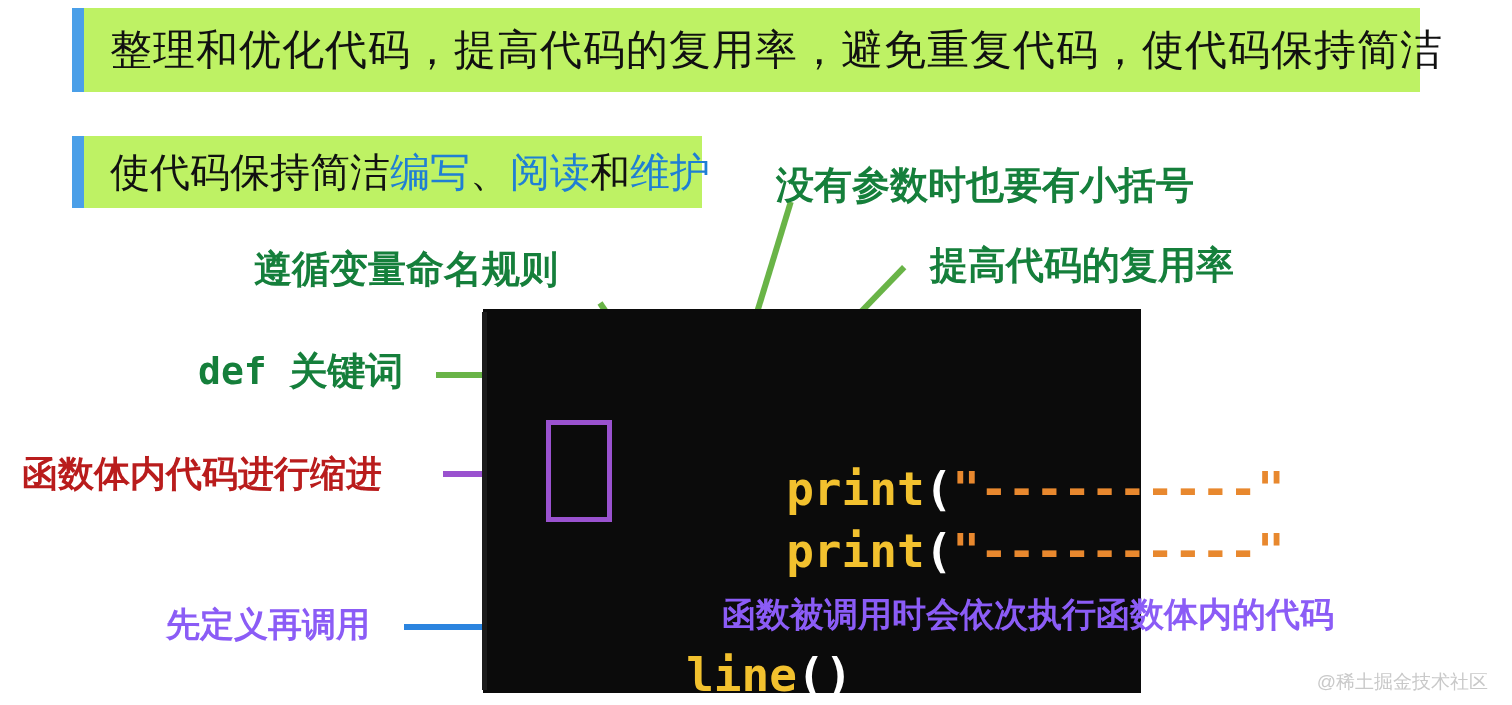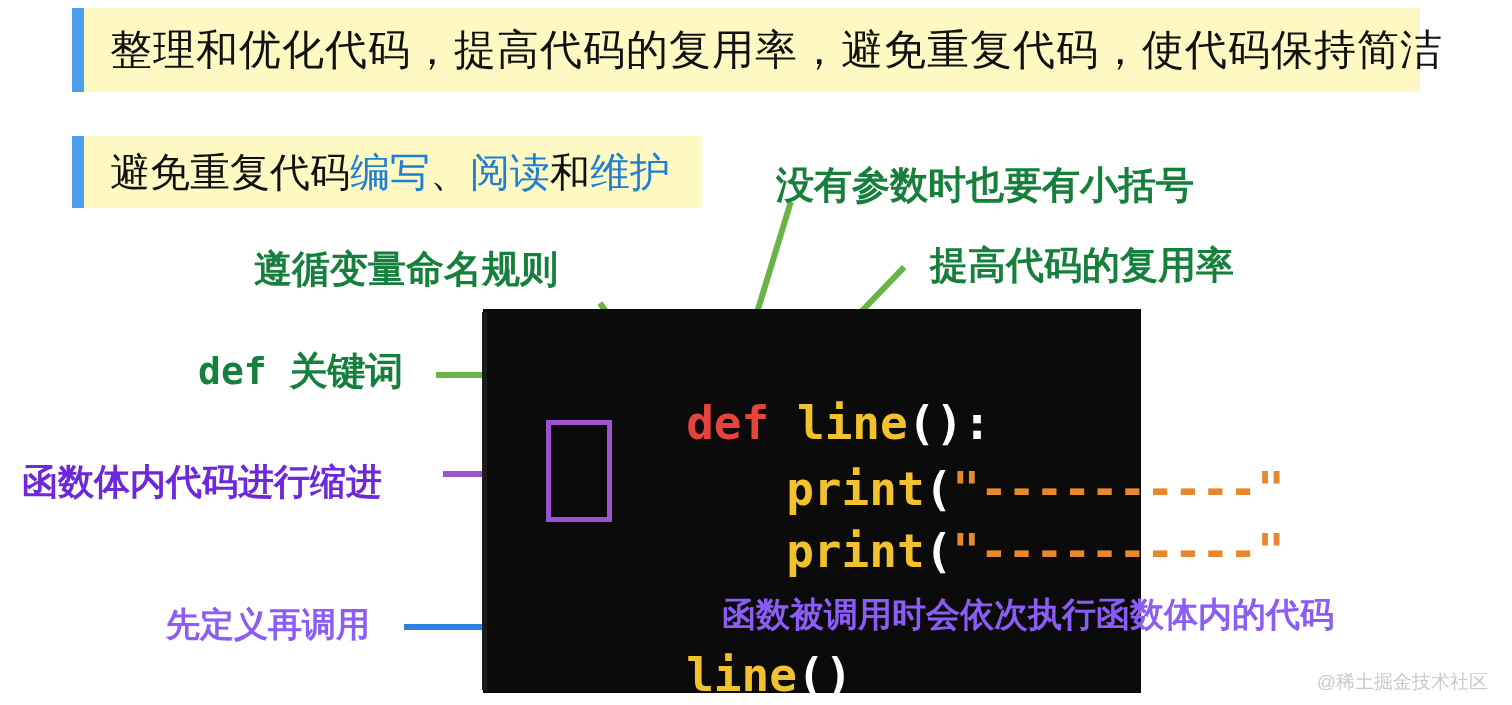--- a/index.html
+++ b/index.html
@@ -14,21 +14,21 @@
     background: #ffffff;
     overflow: hidden;
     font-family: "Liberation Sans", "DejaVu Sans", sans-serif;
   }
 
   
   .banner {
     position: absolute;
     display: flex;
     align-items: center;
-    background: #fef9c3;
+    background: #bef264;
   }
   .banner .accent {
     width: 12px;
     height: 100%;
     background: #4a9fe8;
     flex: 0 0 auto;
   }
   .banner .btext {
     padding-left: 26px;
     color: #111111;
@@ -53,21 +53,21 @@
   #banner-2 .hl { color: #1f7fd4; font-weight: 400; }
 
   
   .anno {
     position: absolute;
     white-space: nowrap;
     font-weight: 700;
     line-height: 1;
   }
   .anno.green  { color: #157f3b; text-align: right; }
-  .anno.purple { color: #6d28d9; margin-top: 8px; }
+  .anno.purple { color: #b91c1c; }
   .anno.blue   { color: #8b5cf6; }
 
   #anno-paren   { left: 776px; top: 166px; font-size: 38px; }
   #anno-colon   { left: 930px; top: 246px; font-size: 38px; }
   #anno-naming  { left: 254px; top: 250px; font-size: 38px; }
   #anno-defkw   { left: 198px; top: 352px; font-size: 38px; font-family: "DejaVu Sans Mono", monospace; }
   #anno-indent  { left: 22px;  top: 456px; font-size: 36px; }
   #anno-define  { left: 166px; top: 607px; font-size: 34px; }
   #anno-exec    { left: 722px; top: 597px; font-size: 34px; }
 
@@ -149,42 +149,39 @@
 
 <div id="page">
 
   <div class="banner" id="banner-1">
     <div class="accent"></div>
     <div class="btext">整理和优化代码，提高代码的复用率，避免重复代码，使代码保持简洁</div>
   </div>
 
   <div class="banner" id="banner-2">
     <div class="accent"></div>
-    <div class="btext"><span>避免重复代码</span><span class="hl">编写</span><span>、</span><span class="hl">阅读</span><span>和</span><span class="hl">维护</span></div>
+    <div class="btext"><span>使代码保持简洁</span><span class="hl">编写</span><span>、</span><span class="hl">阅读</span><span>和</span><span class="hl">维护</span></div>
   </div>
 
   <div class="line green" id="line-naming"></div>
   <div class="line green" id="line-paren"></div>
   <div class="line green" id="line-colon"></div>
   <div class="line green" id="line-def"></div>
   <div class="line purple" id="line-indent"></div>
   <div class="line blue" id="line-call"></div>
   <div class="line blue" id="line-exec"></div>
 
   <div class="anno green" id="anno-paren">没有参数时也要有小括号</div>
   <div class="anno green" id="anno-colon">提高代码的复用率</div>
   <div class="anno green" id="anno-defkw">def 关键词</div>
   <div class="anno green" id="anno-naming">遵循变量命名规则</div>
   <div class="anno purple" id="anno-indent">函数体内代码进行缩进</div>
   <div class="anno blue" id="anno-define">先定义再调用</div>
 
   <div id="code-block">
-    <div class="code-line" id="code-l1">
-      <span class="tok-def">def</span><span class="tok-punc"> </span><span class="tok-name">line</span><span class="tok-punc">():</span>
-    </div>
     <div class="code-line" id="code-l2">
       <span class="tok-name">print</span><span class="tok-punc">(</span><span class="tok-str">"----------"</span><span class="tok-punc">)</span>
     </div>
     <div class="code-line" id="code-l3">
       <span class="tok-name">print</span><span class="tok-punc">(</span><span class="tok-str">"----------"</span><span class="tok-punc">)</span>
     </div>
     <div class="code-line" id="code-l4">
       <span class="tok-name">line</span><span class="tok-punc">()</span>
     </div>
   </div>

